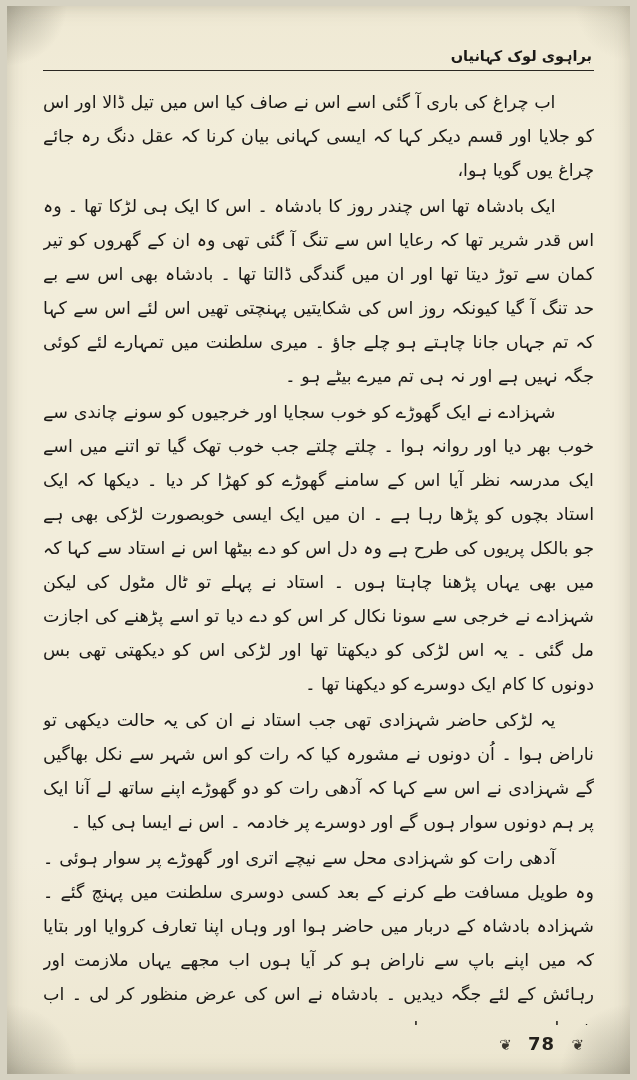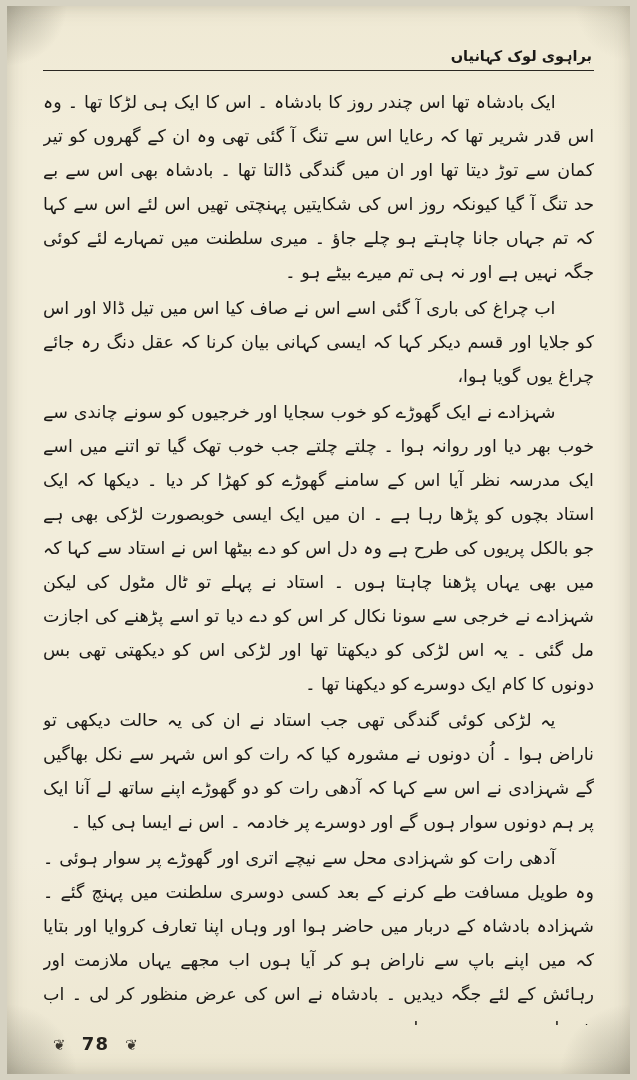--- a/index.html
+++ b/index.html
@@ -62,21 +62,21 @@
     text-justify: inter-word;
     overflow: hidden;
   }
   .body-text p {
     margin: 0 0 2px 0;
     text-indent: 2.2em;
   }
   
   .page-footer {
     flex: 0 0 auto;
-    text-align: left;
+    text-align: right;
     font-size: 18px;
     font-weight: bold;
     padding-top: 8px;
     padding-bottom: 2px;
     color: #24211c;
   }
   .page-footer .ornament {
     font-size: 15px;
     color: #3a362e;
     padding: 0 10px;
@@ -94,24 +94,24 @@
   <div class="page">
     <div class="page-inner">
 
       <div class="running-header">
         <span>براہوی لوک کہانیاں</span>
       </div>
 
       <hr class="header-rule">
 
       <div class="body-text">
+        <p>اب چراغ کی باری آ گئی اسے اس نے صاف کیا اس میں تیل ڈالا اور اس کو جلایا اور قسم دیکر کہا کہ ایسی کہانی بیان کرنا کہ عقل دنگ رہ جائے چراغ یوں گویا ہوا،</p>
         <p>ایک بادشاہ تھا اس چندر روز کا بادشاہ ۔ اس کا ایک ہی لڑکا تھا ۔ وہ اس قدر شریر تھا کہ رعایا اس سے تنگ آ گئی تھی وہ ان کے گھروں کو تیر کمان سے توڑ دیتا تھا اور ان میں گندگی ڈالتا تھا ۔ بادشاہ بھی اس سے بے حد تنگ آ گیا کیونکہ روز اس کی شکایتیں پہنچتی تھیں اس لئے اس سے کہا کہ تم جہاں جانا چاہتے ہو چلے جاؤ ۔ میری سلطنت میں تمہارے لئے کوئی جگہ نہیں ہے اور نہ ہی تم میرے بیٹے ہو ۔</p>
-        <p>اب چراغ کی باری آ گئی اسے اس نے صاف کیا اس میں تیل ڈالا اور اس کو جلایا اور قسم دیکر کہا کہ ایسی کہانی بیان کرنا کہ عقل دنگ رہ جائے چراغ یوں گویا ہوا،</p>
         <p>شہزادے نے ایک گھوڑے کو خوب سجایا اور خرجیوں کو سونے چاندی سے خوب بھر دیا اور روانہ ہوا ۔ چلتے چلتے جب خوب تھک گیا تو اتنے میں اسے ایک مدرسہ نظر آیا اس کے سامنے گھوڑے کو کھڑا کر دیا ۔ دیکھا کہ ایک استاد بچوں کو پڑھا رہا ہے ۔ ان میں ایک ایسی خوبصورت لڑکی بھی ہے جو بالکل پریوں کی طرح ہے وہ دل اس کو دے بیٹھا اس نے استاد سے کہا کہ میں بھی یہاں پڑھنا چاہتا ہوں ۔ استاد نے پہلے تو ٹال مٹول کی لیکن شہزادے نے خرجی سے سونا نکال کر اس کو دے دیا تو اسے پڑھنے کی اجازت مل گئی ۔ یہ اس لڑکی کو دیکھتا تھا اور لڑکی اس کو دیکھتی تھی بس دونوں کا کام ایک دوسرے کو دیکھنا تھا ۔</p>
-        <p>یہ لڑکی کوئی گندگی تھی جب استاد نے ان کی یہ حالت دیکھی تو ناراض ہوا ۔ اُن دونوں نے مشورہ کیا کہ رات کو اس شہر سے نکل بھاگیں گے شہزادی نے اس سے کہا کہ آدھی رات کو دو گھوڑے اپنے ساتھ لے آنا ایک پر ہم دونوں سوار ہوں گے اور دوسرے پر خادمہ ۔ اس نے ایسا ہی کیا ۔</p>
+        <p>یہ لڑکی حاضر شہزادی تھی جب استاد نے ان کی یہ حالت دیکھی تو ناراض ہوا ۔ اُن دونوں نے مشورہ کیا کہ رات کو اس شہر سے نکل بھاگیں گے شہزادی نے اس سے کہا کہ آدھی رات کو دو گھوڑے اپنے ساتھ لے آنا ایک پر ہم دونوں سوار ہوں گے اور دوسرے پر خادمہ ۔ اس نے ایسا ہی کیا ۔</p>
         <p>آدھی رات کو شہزادی محل سے نیچے اتری اور گھوڑے پر سوار ہوئی ۔ وہ طویل مسافت طے کرنے کے بعد کسی دوسری سلطنت میں پہنچ گئے ۔ شہزادہ بادشاہ کے دربار میں حاضر ہوا اور وہاں اپنا تعارف کروایا اور بتایا کہ میں اپنے باپ سے ناراض ہو کر آیا ہوں اب مجھے یہاں ملازمت اور رہائش کے لئے جگہ دیدیں ۔ بادشاہ نے اس کی عرض منظور کر لی ۔ اب شہزادہ صبح سویرے دربار میں</p>
       </div>
 
       <div class="page-footer">
         <span class="ornament">❦</span>
         <span class="page-number">78</span>
         <span class="ornament">❦</span>
       </div>
 
     </div>

